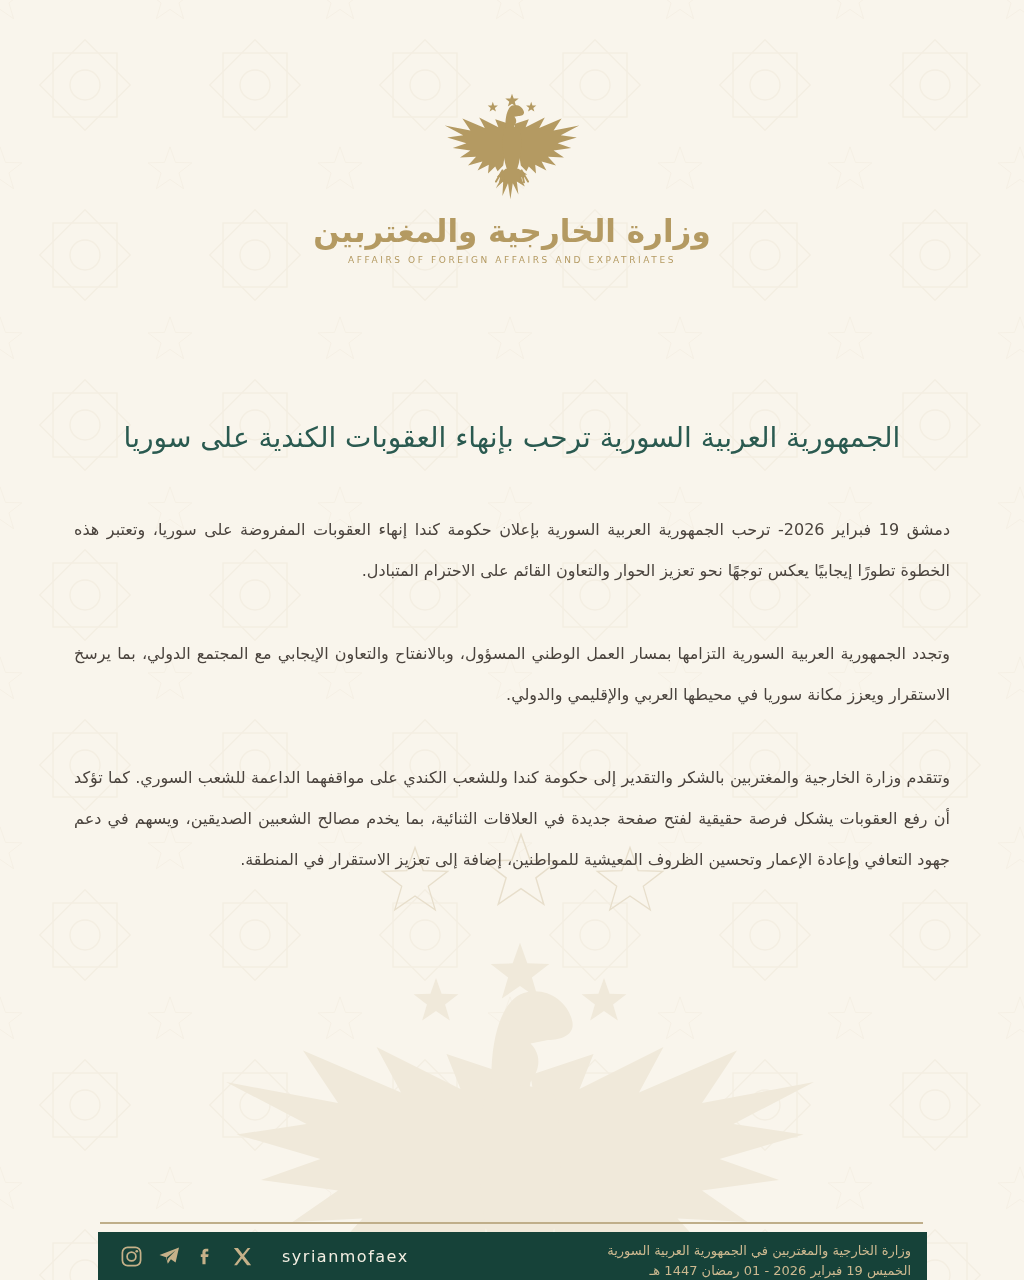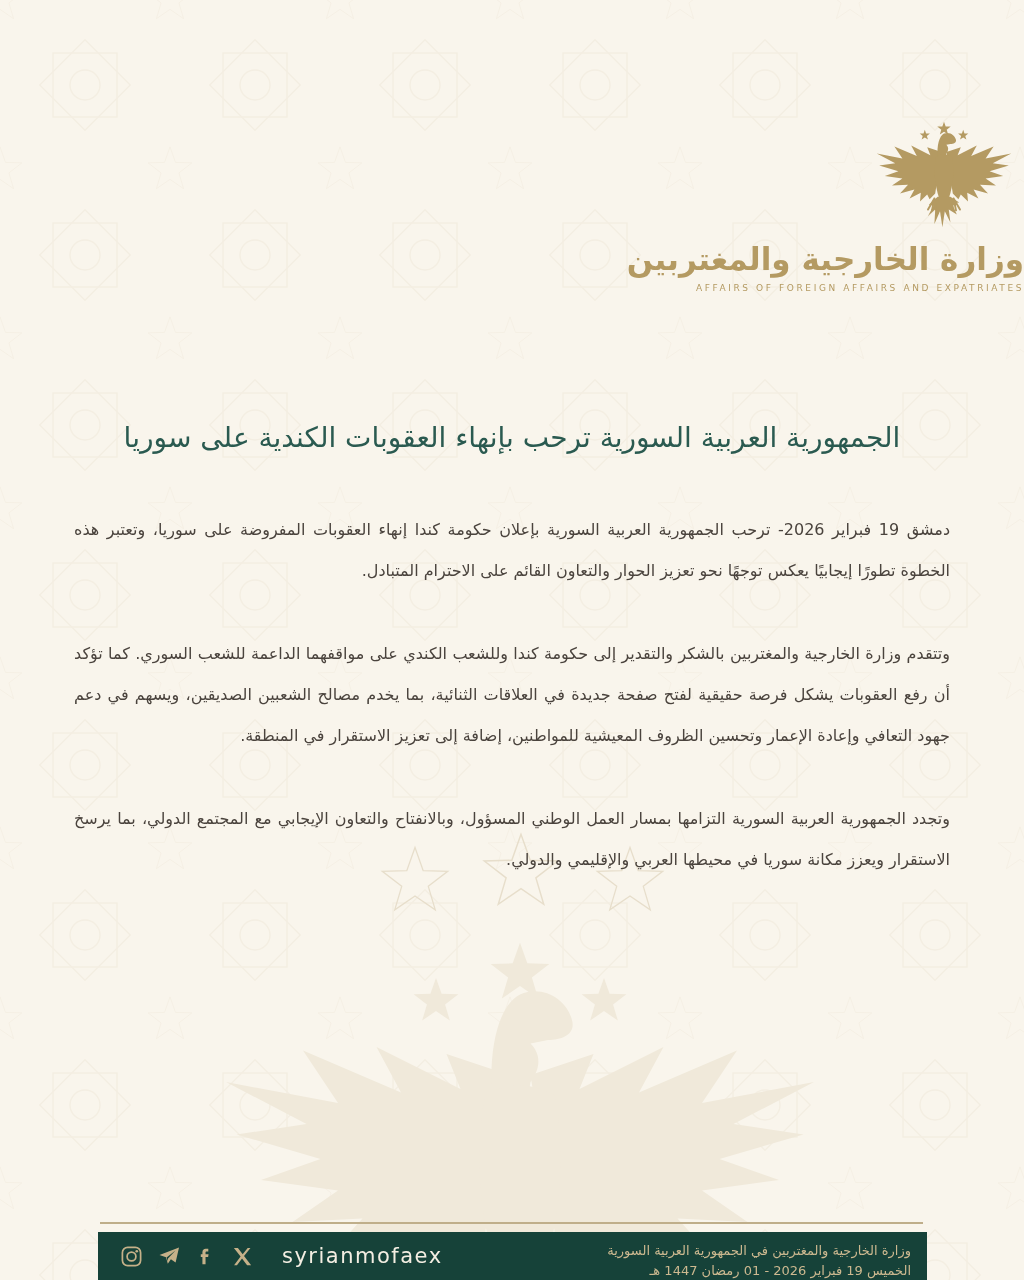--- a/index.html
+++ b/index.html
@@ -10,22 +10,22 @@
   }
   .page{
     position:relative;width:1024px;height:1280px;
     overflow:hidden;background:#f9f5ec;
   }
   svg.bg-layer{position:absolute;left:0;top:0;width:1024px;height:1280px;pointer-events:none;}
   .content{position:relative;z-index:2;}
 
   
   .emblem{
-    position:absolute;left:0;top:120px;width:1024px;
-    text-align:right;
+    position:absolute;left:0;top:92px;width:1024px;
+    text-align:center;
   }
   .emblem .calligraphy{
     margin-top:4px;
     font-size:31px;font-weight:bold;color:#b49a62;
     letter-spacing:0px;line-height:1.25;
   }
   .emblem .ministry-en{
     margin-top:4px;
     font-size:9px;color:#b49a62;letter-spacing:2.6px;
   }
@@ -57,21 +57,21 @@
     position:absolute;left:98px;top:1232px;width:829px;height:72px;
     background:#164239;z-index:3;
     display:flex;justify-content:space-between;align-items:flex-start;
     box-sizing:border-box;
     padding:9px 16px 0 22px;
   }
   .social{display:flex;align-items:center;gap:14px;margin-top:3px;}
   .social svg{display:block;}
   .handle{
     margin-left:14px;
-    font-size:21px;color:#f3eee2;letter-spacing:1.5px;
+    font-size:16px;color:#f3eee2;letter-spacing:1.5px;
   }
   .footer-info{
     direction:rtl;text-align:right;
     color:#cdb990;font-size:13px;line-height:20px;
   }
 </style>
 </head>
 <body>
 
 <div class="page">
@@ -123,22 +123,22 @@
         <use href="#eagleG" color="#b49a62"></use>
       </svg>
       <div class="calligraphy" dir="rtl">وزارة الخارجية والمغتربين</div>
       <div class="ministry-en">AFFAIRS OF FOREIGN AFFAIRS AND EXPATRIATES</div>
     </header>
 
     <main class="statement">
       <h1 class="title">الجمهورية العربية السورية ترحب بإنهاء العقوبات الكندية على سوريا</h1>
       <div class="body-text">
         <p>دمشق 19 فبراير 2026- ترحب الجمهورية العربية السورية بإعلان حكومة كندا إنهاء العقوبات المفروضة على سوريا، وتعتبر هذه الخطوة تطورًا إيجابيًا يعكس توجهًا نحو تعزيز الحوار والتعاون القائم على الاحترام المتبادل.</p>
+        <p>وتجدد الجمهورية العربية السورية التزامها بمسار العمل الوطني المسؤول، وبالانفتاح والتعاون الإيجابي مع المجتمع الدولي، بما يرسخ الاستقرار ويعزز مكانة سوريا في محيطها العربي والإقليمي والدولي.</p>
         <p>وتتقدم وزارة الخارجية والمغتربين بالشكر والتقدير إلى حكومة كندا وللشعب الكندي على مواقفهما الداعمة للشعب السوري. كما تؤكد أن رفع العقوبات يشكل فرصة حقيقية لفتح صفحة جديدة في العلاقات الثنائية، بما يخدم مصالح الشعبين الصديقين، ويسهم في دعم جهود التعافي وإعادة الإعمار وتحسين الظروف المعيشية للمواطنين، إضافة إلى تعزيز الاستقرار في المنطقة.</p>
-        <p>وتجدد الجمهورية العربية السورية التزامها بمسار العمل الوطني المسؤول، وبالانفتاح والتعاون الإيجابي مع المجتمع الدولي، بما يرسخ الاستقرار ويعزز مكانة سوريا في محيطها العربي والإقليمي والدولي.</p>
       </div>
     </main>
 
     <div class="footer-line"></div>
     <footer class="footer-bar">
       <div class="social">
         <svg width="23" height="23" viewBox="0 0 24 24">
           <g stroke="#c6b189" fill="none" stroke-width="1.8">
             <rect x="2.5" y="2.5" width="19" height="19" rx="5.5"></rect>
             <circle cx="12" cy="12" r="4.6"></circle>

